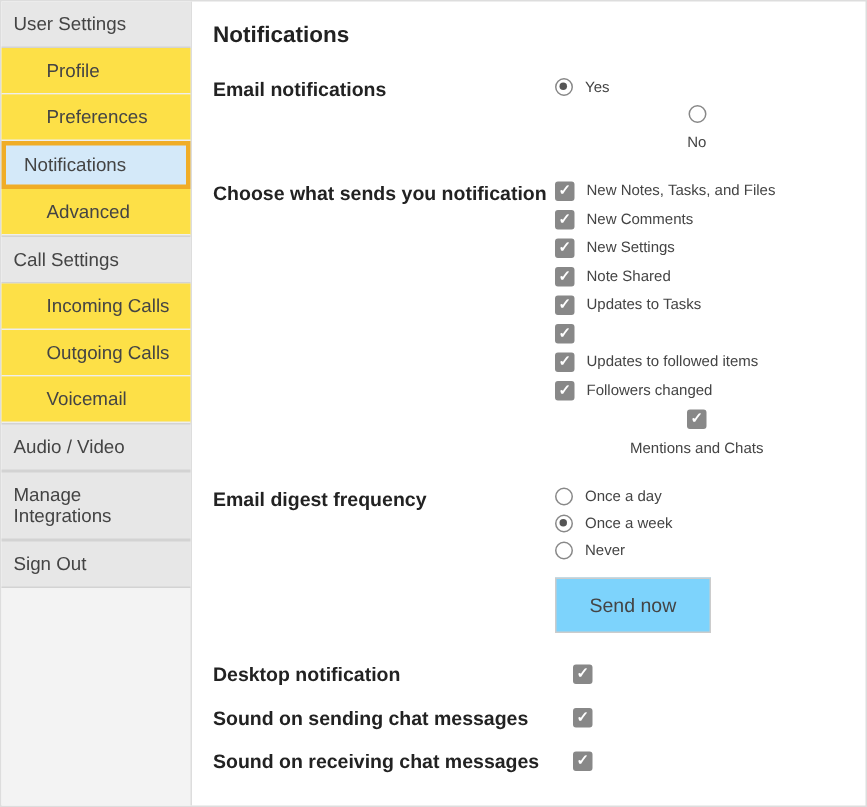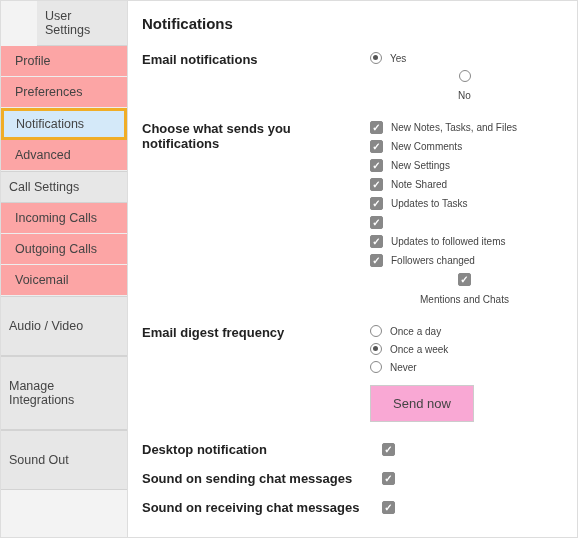--- a/index.html
+++ b/index.html
@@ -1,36 +1,36 @@
 <!DOCTYPE html>
 <html><head>
 <meta charset="utf-8">
 <style>
 * { box-sizing: border-box; margin: 0; padding: 0; }
 body { font-family: Arial, Helvetica, sans-serif; font-size: 13px; color: #333; background: #fff; }
 .container { width: 578px; height: 538px; display: flex; border: 1px solid #ddd; box-shadow: 0 6px 10px -4px rgba(0,0,0,0.25); position: relative; }
 .sidebar { width: 127px; flex-shrink: 0; background: #f3f3f3; border-right: 1px solid #ddd; }
 .sidebar-section-header { background: #e7e7e7; border-bottom: 1px solid #d3d3d3; border-top: 1px solid #d3d3d3; padding: 8px 8px; font-size: 12.5px; color: #444; }
-.sidebar-section-header:first-child { border-top: none; margin-left: 36px; }
-.sidebar-item { padding: 8px 8px 8px 14px; font-size: 12.5px; color: #444; cursor: pointer; background: #fca5a5; border-bottom: 1px solid #eee; }
+.sidebar-section-header:first-child { border-top: none; }
+.sidebar-item { padding: 8px 8px 8px 30px; font-size: 12.5px; color: #444; cursor: pointer; background: #fde047; border-bottom: 1px solid #eee; }
 .sidebar-item.active { background: #d4e9f9; border: 3px solid #f0ad27; padding: 6px 6px 6px 12px; }
-.sidebar-link { padding: 22px 8px; font-size: 12.5px; color: #444; background: #e7e7e7; border-top: 1px solid #d3d3d3; border-bottom: 1px solid #d3d3d3; cursor: pointer; }
+.sidebar-link { padding: 8px 8px; font-size: 12.5px; color: #444; background: #e7e7e7; border-top: 1px solid #d3d3d3; border-bottom: 1px solid #d3d3d3; cursor: pointer; }
 .main { flex: 1; padding: 14px 18px 18px 14px; overflow: hidden; }
 .page-title { font-weight: bold; font-size: 15px; margin-bottom: 16px; color: #222; }
 .row { display: flex; margin-bottom: 20px; margin-top: 20px; }
 .row-label { width: 228px; flex-shrink: 0; font-weight: bold; font-size: 13px; color: #222; }
 .row-controls { flex: 1; }
 .opt { display: flex; align-items: center; gap: 8px; margin-bottom: 6px; font-size: 10px; color: #444; }
 .opt:last-child { margin-bottom: 0; flex-direction: column; }
 .radio { width: 12px; height: 12px; border-radius: 50%; border: 1.5px solid #888; background: #fff; display: inline-block; position: relative; flex-shrink: 0; }
 .radio.checked::after { content: ""; position: absolute; top: 2px; left: 2px; width: 5px; height: 5px; background: #555; border-radius: 50%; }
 .chk { width: 13px; height: 13px; border-radius: 2px; border: 1px solid #888; background: #888; display: inline-flex; align-items: center; justify-content: center; flex-shrink: 0; }
 .chk.checked::after { content: "✓"; color: #fff; font-size: 10px; line-height: 1; font-weight: bold; }
 .chk:not(.checked) { background: #fff; }
-.btn { display: inline-block; padding: 10px 22px; border: 1px solid #ccc; background: #f9a8d4; font-size: 13px; color: #444; cursor: pointer; margin-top: 6px; }
+.btn { display: inline-block; padding: 10px 22px; border: 1px solid #ccc; background: #7dd3fc; font-size: 13px; color: #444; cursor: pointer; margin-top: 6px; }
 .toggle-row { display: flex; align-items: center; margin-bottom: 14px; }
 .toggle-row .row-label { width: 240px; }
 </style>
 </head>
 <body>
 
 <div class="container">
   <div class="sidebar">
     <div class="sidebar-section-header">User Settings</div>
     <div class="sidebar-item">Profile</div>
@@ -38,42 +38,42 @@
     <div class="sidebar-item active">Notifications</div>
     <div class="sidebar-item">Advanced</div>
 
     <div class="sidebar-section-header">Call Settings</div>
     <div class="sidebar-item">Incoming Calls</div>
     <div class="sidebar-item">Outgoing Calls</div>
     <div class="sidebar-item">Voicemail</div>
 
     <div class="sidebar-link">Audio / Video</div>
     <div class="sidebar-link">Manage Integrations</div>
-    <div class="sidebar-link">Sound Out</div>
+    <div class="sidebar-link">Sign Out</div>
   </div>
 
   <div class="main">
     <div class="page-title">Notifications</div>
 
     <div class="row">
       <div class="row-label">Email notifications</div>
       <div class="row-controls">
         <div class="opt">
           <span class="radio checked"></span>
           <span>Yes</span>
         </div>
         <div class="opt">
           <span class="radio"></span>
           <span>No</span>
         </div>
       </div>
     </div>
 
     <div class="row">
-      <div class="row-label">Choose what sends you notifications</div>
+      <div class="row-label">Choose what sends you notification</div>
       <div class="row-controls" id="choose-what">
           <div class="opt">
             <span class="chk checked"></span>
             <span>New Notes, Tasks, and Files</span>
           </div>
           <div class="opt">
             <span class="chk checked"></span>
             <span>New Comments</span>
           </div>
           <div class="opt">

